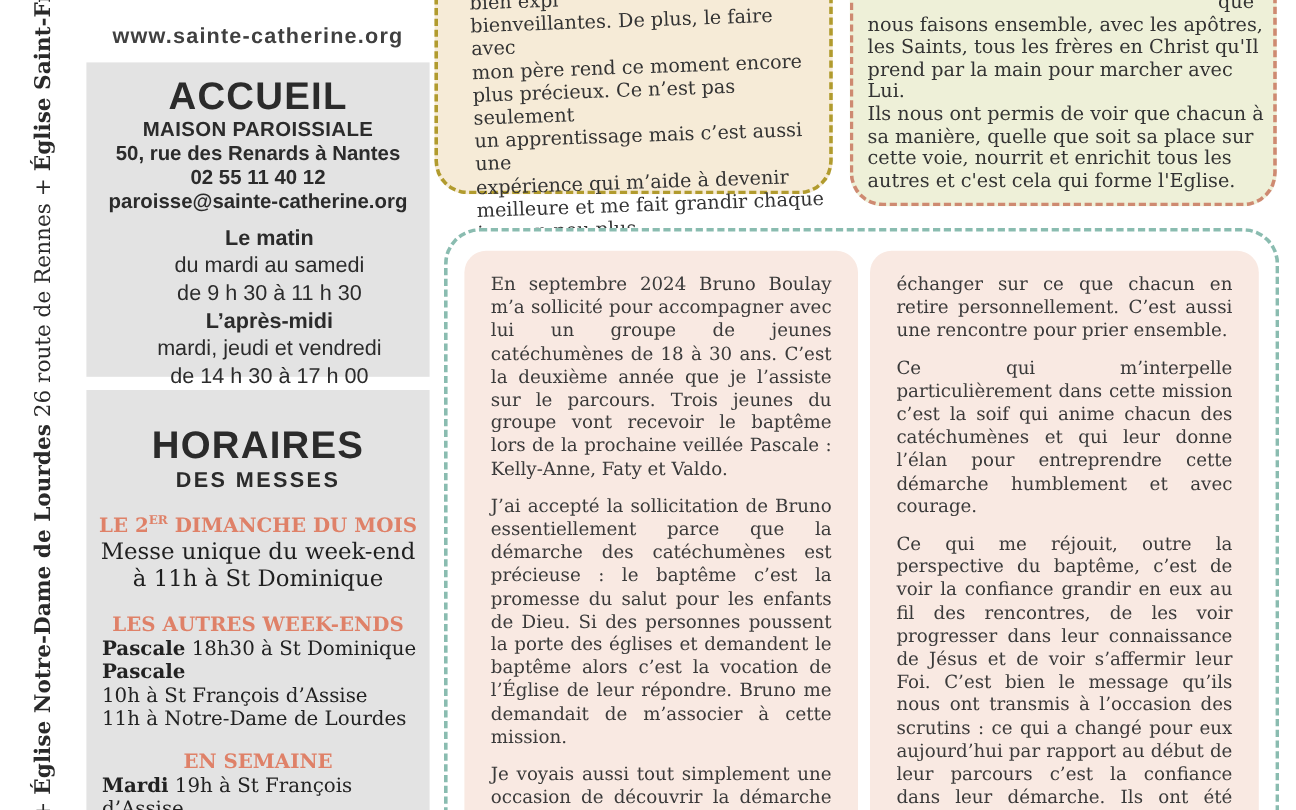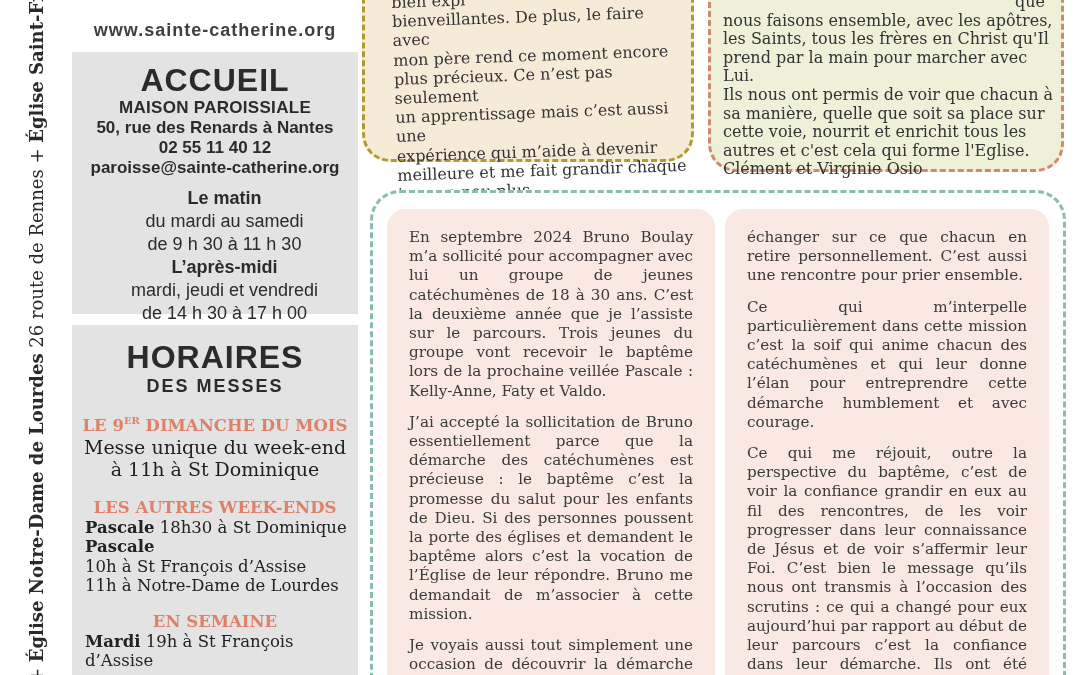--- a/index.html
+++ b/index.html
@@ -16,21 +16,21 @@
            color:#404040;font-weight:bold;font-size:18px;letter-spacing:1px;}
   .graybox{position:absolute;left:72px;background:#e3e3e3;width:286px;text-align:center;color:#2b2b2b;}
   .accueil{top:52px;height:262px;padding-top:10px;box-sizing:border-box;}
   .acc-title{font-size:32px;font-weight:800;letter-spacing:1px;line-height:36px;}
   .acc-sub{font-size:17px;font-weight:bold;line-height:20px;letter-spacing:.3px;}
   .acc-line{font-size:17px;font-weight:bold;line-height:20px;}
   .acc-gap{height:9px;}
   .acc-sched{font-size:18px;line-height:23px;padding-left:19px;}
   .acc-sched.b{font-weight:bold;}
 
-  .horaires{top:325px;height:350px;padding-top:14px;box-sizing:border-box;}
+  .horaires{top:325px;height:350px;padding-top:28px;box-sizing:border-box;}
   .hor-title{font-size:32px;font-weight:800;letter-spacing:1px;line-height:36px;}
   .hor-sub{font-size:18px;font-weight:bold;letter-spacing:2px;line-height:22px;}
   .salmon-head{font-family:"DejaVu Serif",serif;font-weight:bold;color:#df8168;
                font-size:16.5px;line-height:21px;}
   .hor-strong{font-family:"DejaVu Serif",serif;font-weight:normal;font-size:19px;line-height:22px;color:#1f1f1f;}
   .gap12{height:13px;} .gap16{height:17px;} .gap14{height:15px;}
   .sched-block{text-align:left;margin-left:13px;font-family:"DejaVu Serif",serif;
                font-size:16.5px;color:#222;}
   .sched-line{line-height:19.5px;}
   .sched-line b{font-weight:bold;}
@@ -82,21 +82,21 @@
     <div class="acc-sched">de 9 h 30 à 11 h 30</div>
     <div class="acc-sched b">L’après-midi</div>
     <div class="acc-sched">mardi, jeudi et vendredi</div>
     <div class="acc-sched">de 14 h 30 à 17 h 00</div>
   </div>
 
   <div class="graybox horaires">
     <div class="hor-title">HORAIRES</div>
     <div class="hor-sub">DES MESSES</div>
     <div class="gap12"></div>
-    <div class="salmon-head"><span>LE 9</span><sup class="ord">ER</sup><span> DIMANCHE DU MOIS</span></div>
+    <div class="salmon-head"><span>LE 2</span><sup class="ord">ER</sup><span> DIMANCHE DU MOIS</span></div>
     <div class="hor-strong">Messe unique du week-end</div>
     <div class="hor-strong">à 11h à St Dominique</div>
     <div class="gap16"></div>
     <div class="salmon-head">LES AUTRES WEEK-ENDS</div>
     <div class="sched-block">
       <div class="sched-line"><b>Pascale</b><span> 18h30 à St Dominique</span></div>
       <div class="sched-line"><b>Pascale</b><span></span></div>
       <div class="sched-line"><b></b><span>10h à St François d’Assise</span></div>
       <div class="sched-line"><b></b><span>11h à Notre-Dame de Lourdes</span></div>
     </div>
@@ -126,21 +126,20 @@
     <div class="osio-text">
       <div class="frag-right">que</div>
       <div>nous faisons ensemble, avec les apôtres,</div>
       <div>les Saints, tous les frères en Christ qu'Il</div>
       <div>prend par la main pour marcher avec</div>
       <div>Lui.</div>
       <div>Ils nous ont permis de voir que chacun à</div>
       <div>sa manière, quelle que soit sa place sur</div>
       <div>cette voie, nourrit et enrichit tous les</div>
       <div>autres et c'est cela qui forme l'Eglise.</div>
-      <div>Clément et Virginie Osio</div>
     </div>
   </div>
 
   <div class="tbox mainbox">
     <div class="pinkcol colL">
       <p>En septembre 2024 Bruno Boulay m’a sollicité pour accompagner avec lui un groupe de jeunes catéchumènes de 18 à 30 ans. C’est la deuxième année que je l’assiste sur le parcours. Trois jeunes du groupe vont recevoir le baptême lors de la prochaine veillée Pascale : Kelly-Anne, Faty et Valdo.</p>
       <p>J’ai accepté la sollicitation de Bruno essentiellement parce que la démarche des catéchumènes est précieuse : le baptême c’est la promesse du salut pour les enfants de Dieu. Si des personnes poussent la porte des églises et demandent le baptême alors c’est la vocation de l’Église de leur répondre. Bruno me demandait de m’associer à cette mission.</p>
       <p>Je voyais aussi tout simplement une occasion de découvrir la démarche de catéchuménat que je connaissais peu. Je voulais également savoir ce que moi, baptisé tout petit enfant, je pouvais transmettre de ma foi et de ma vie en Église pour des personnes bien</p>
     </div>
     <div class="pinkcol colR">

